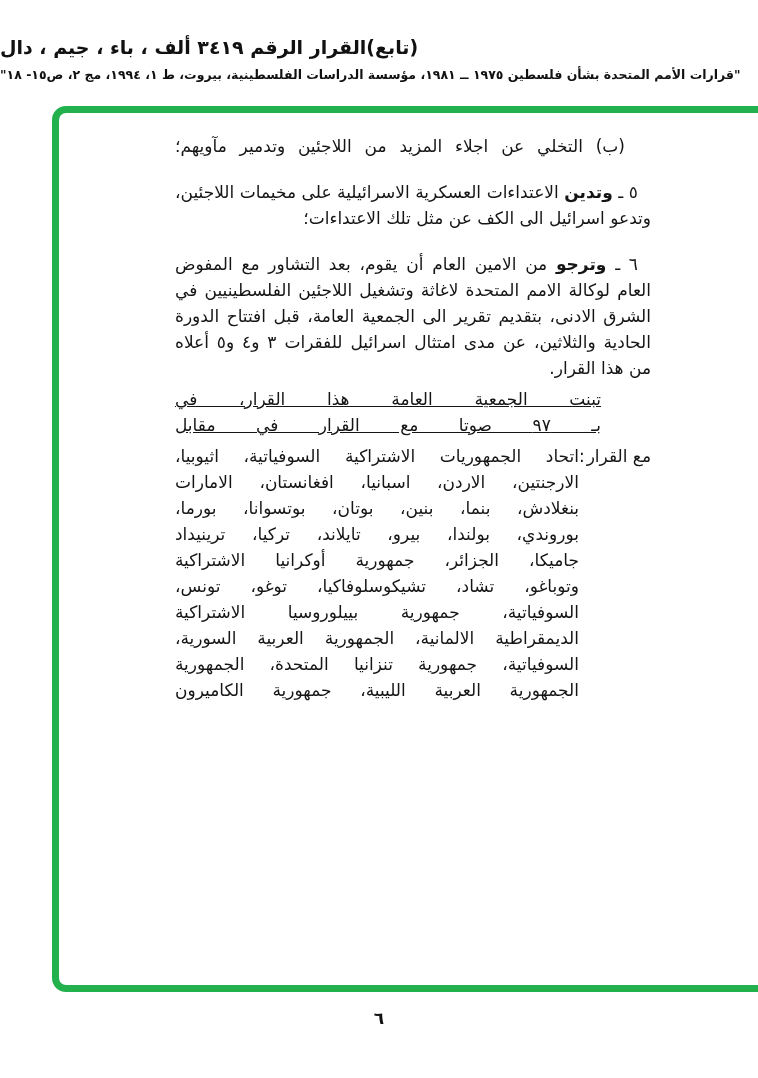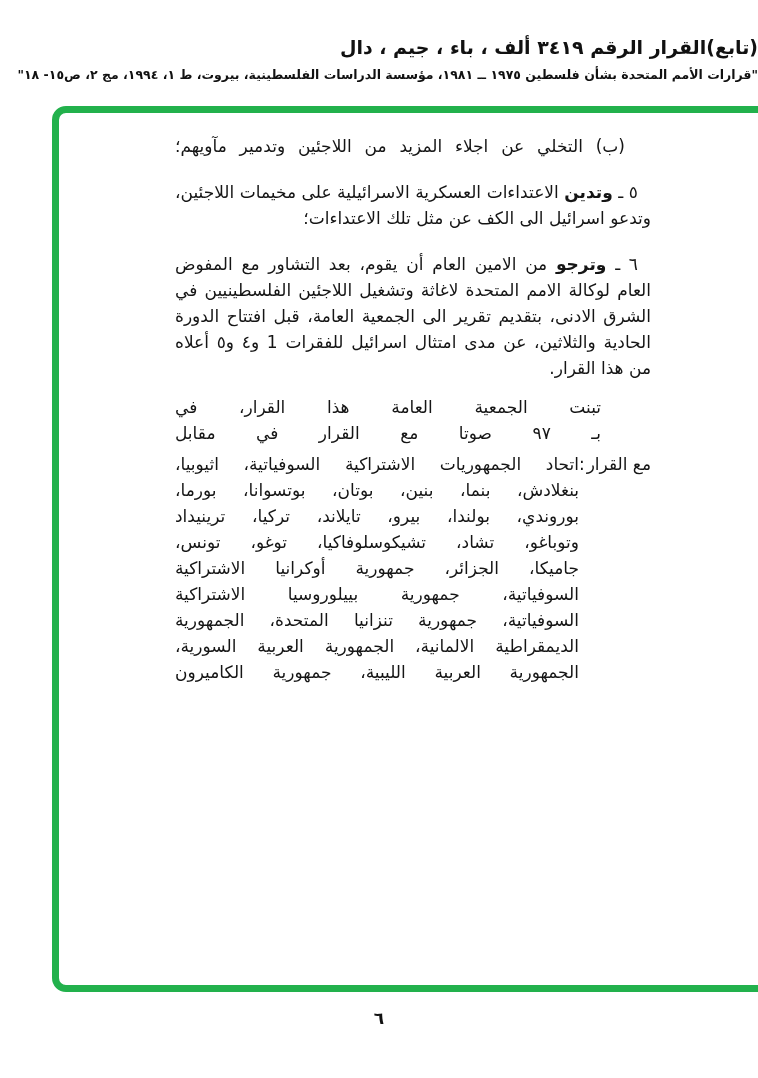--- a/index.html
+++ b/index.html
@@ -4,21 +4,21 @@
 <style>
   * { margin: 0; padding: 0; box-sizing: border-box; }
   body { background: #ffffff; font-family: "DejaVu Sans", sans-serif; }
   .page {
     position: relative;
     width: 758px;
     height: 1078px;
     background: #ffffff;
     overflow: hidden;
   }
-  .header { position: absolute; top: 36px; left: 0; width: 758px; text-align: right; direction: rtl; }
+  .header { position: absolute; top: 36px; left: 0; width: 758px; text-align: left; direction: rtl; }
   .doc-title {
     font-size: 19px;
     font-weight: bold;
     color: #111;
     letter-spacing: 0.5px;
   }
   .doc-source {
     margin-top: 9px;
     font-size: 12.5px;
     font-weight: bold;
@@ -39,21 +39,21 @@
     direction: rtl;
     padding: 20px 134px 0 116px;
     font-size: 17px;
     line-height: 26px;
     color: #151515;
   }
   .para { text-align: justify; }
   .para-single { text-indent: 26px; text-align: justify; text-align-last: justify; }
   .para-num { text-indent: 13px; margin-top: 20px; }
   .b { font-weight: bold; }
-  .tally { margin-top: 13px; padding-right: 50px; }
+  .tally { margin-top: 5px; padding-right: 50px; text-decoration: underline; }
   .tally .line { text-align: justify; text-align-last: justify; }
   .vote-row { display: flex; margin-top: 5px; }
   .vote-label {
     flex: 0 0 72px;
     display: flex;
     justify-content: space-between;
     align-items: flex-start;
   }
   .vote-list { flex: 1; }
   .vote-list .line { text-align: justify; text-align-last: justify; }
@@ -78,41 +78,42 @@
     <div class="doc-source">"قرارات الأمم المتحدة بشأن فلسطين ١٩٧٥ ــ ١٩٨١، مؤسسة الدراسات الفلسطينية، بيروت، ط ١، ١٩٩٤، مج ٢، ص١٥- ١٨"</div>
   </div>
 
   <div class="frame" style="border-color: rgb(34, 177, 76);">
     <div class="content">
 
       <div class="para para-single">(ب) التخلي عن اجلاء المزيد من اللاجئين وتدمير مآويهم؛</div>
 
       <div class="para para-num"><span>٥ ـ </span><span class="b">وتدين</span><span> الاعتداءات العسكرية الاسرائيلية على مخيمات اللاجئين، وتدعو اسرائيل الى الكف عن مثل تلك الاعتداءات؛</span></div>
 
-      <div class="para para-num"><span>٦ ـ </span><span class="b">وترجو</span><span> من الامين العام أن يقوم، بعد التشاور مع المفوض العام لوكالة الامم المتحدة لاغاثة وتشغيل اللاجئين الفلسطينيين في الشرق الادنى، بتقديم تقرير الى الجمعية العامة، قبل افتتاح الدورة الحادية والثلاثين، عن مدى امتثال اسرائيل للفقرات 1 و٤ و٥ أعلاه من هذا القرار.</span></div>
+      <div class="para para-num"><span>٦ ـ </span><span class="b">وترجو</span><span> من الامين العام أن يقوم، بعد التشاور مع المفوض العام لوكالة الامم المتحدة لاغاثة وتشغيل اللاجئين الفلسطينيين في الشرق الادنى، بتقديم تقرير الى الجمعية العامة، قبل افتتاح الدورة الحادية والثلاثين، عن مدى امتثال اسرائيل للفقرات ٣ و٤ و٥ أعلاه من هذا القرار.</span></div>
 
       <div class="tally">
           <div class="line">تبنت الجمعية العامة هذا القرار، في</div>
           <div class="line">بـ ٩٧ صوتا مع القرار في مقابل</div>
         </div>
 
       <div class="vote-row">
         <div class="vote-label">
           <span>مع القرار</span>
           <span>:</span>
         </div>
         <div class="vote-list">
             <div class="line">اتحاد الجمهوريات الاشتراكية السوفياتية، اثيوبيا،</div>
+            <div class="line">الارجنتين، الاردن، اسبانيا، افغانستان، الامارات</div>
             <div class="line">بنغلادش، بنما، بنين، بوتان، بوتسوانا، بورما،</div>
             <div class="line">بوروندي، بولندا، بيرو، تايلاند، تركيا، ترينيداد</div>
+            <div class="line">جاميكا، الجزائر، جمهورية أوكرانيا الاشتراكية</div>
             <div class="line">وتوباغو، تشاد، تشيكوسلوفاكيا، توغو، تونس،</div>
-            <div class="line">جاميكا، الجزائر، جمهورية أوكرانيا الاشتراكية</div>
             <div class="line">السوفياتية، جمهورية بييلوروسيا الاشتراكية</div>
+            <div class="line">الديمقراطية الالمانية، الجمهورية العربية السورية،</div>
             <div class="line">السوفياتية، جمهورية تنزانيا المتحدة، الجمهورية</div>
-            <div class="line">الديمقراطية الالمانية، الجمهورية العربية السورية،</div>
             <div class="line">الجمهورية العربية الليبية، جمهورية الكاميرون</div>
           </div>
       </div>
 
     </div>
   </div>
 
   <div class="page-num">٦</div>
 
 </div>

